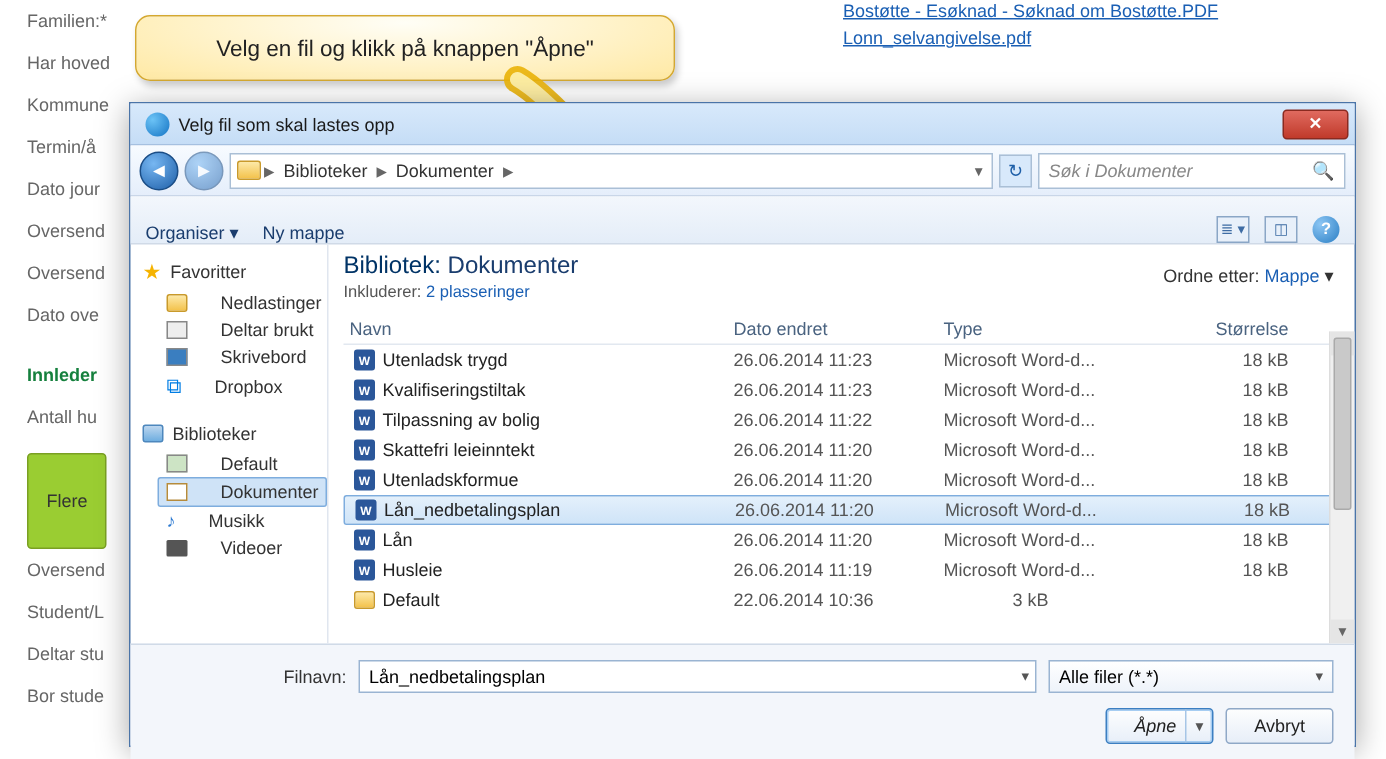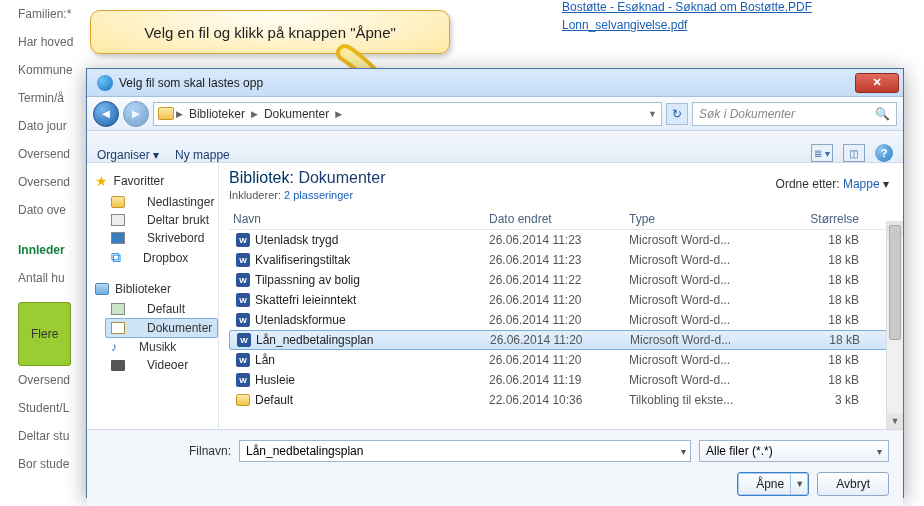--- a/index.html
+++ b/index.html
@@ -80,21 +80,21 @@
 
   .footer { border-top: 1px solid #d0dae7; padding: 10px 14px; background: #f3f6fb;}
   .row1 { display:flex; align-items:center; gap: 8px; margin-bottom:10px;}
   .row1 label { color:#333;}
   .filename { flex:1; height:22px; border:1px solid #9ab4d2; background:#fff; padding: 0 6px; display:flex; align-items:center; position:relative;}
   .filename .dd { position:absolute; right:4px; color:#555; font-size:10px;}
   .filetype { width:190px; height:22px; border:1px solid #9ab4d2; background:linear-gradient(#fff,#eef3fa); padding: 0 6px; display:flex; align-items:center; position:relative;}
   .filetype .dd { position:absolute; right:6px; color:#555; font-size:10px;}
   .row2 { display:flex; justify-content:flex-end; gap: 8px; }
   .btn { height: 24px; border:1px solid #8fa8c7; background:linear-gradient(#fdfefe,#e7eef8); border-radius:3px; padding: 0 18px; display:flex; align-items:center; color:#222;}
-  .btn.primary { border:1px solid #3c7fc2; box-shadow: 0 0 0 1px #a6cdf2 inset; position:relative; padding-right:24px;}
+  .btn.primary { border:1px solid #3c7fc2; box-shadow: 0 0 0 1px #a6cdf2 inset; position:relative; padding-right:24px;font-style:italic;}
   .btn.primary .split { position:absolute; right:0; top:0; bottom:0; width:18px; border-left:1px solid #a6c5e6; display:flex; align-items:center; justify-content:center; font-size:9px; color:#555;}
 
   
   .callout { position:absolute; left:90px; top:10px; width: 360px; height: 44px; background: radial-gradient(ellipse at 50% 10%, #fffef6, #ffe9a4); border:1px solid #d4a830; border-radius: 10px; display:flex; align-items:center; justify-content:center; color:#222; font-size:15px; box-shadow: 2px 3px 5px rgba(0,0,0,.2);}
   .tail-shape { position:absolute; left: 320px; top: 44px; width: 370px; height: 430px; pointer-events: none;}
   .tail-shape svg { width:100%; height:100%; overflow:visible;}
 </style>
 </head>
 <body>
 
@@ -328,21 +328,20 @@
             <div class="col-size">18 kB</div>
           </div>
           <div class="frow">
             <div class="col-name" style="display:flex;align-items:center;">
               <span class="fic">
                 <span class="fld"></span>
               </span>
               <span>Default</span>
             </div>
             <div class="col-date">22.06.2014 10:36</div>
-            <div class="col-type">Tilkobling til ekste...</div>
             <div class="col-size">3 kB</div>
           </div>
         </div>
 
       <div class="scrollbar">
         <div class="arrow" style="top:0">▲</div>
         <div class="thumb"></div>
         <div class="arrow dn">▼</div>
       </div>
     </div>

